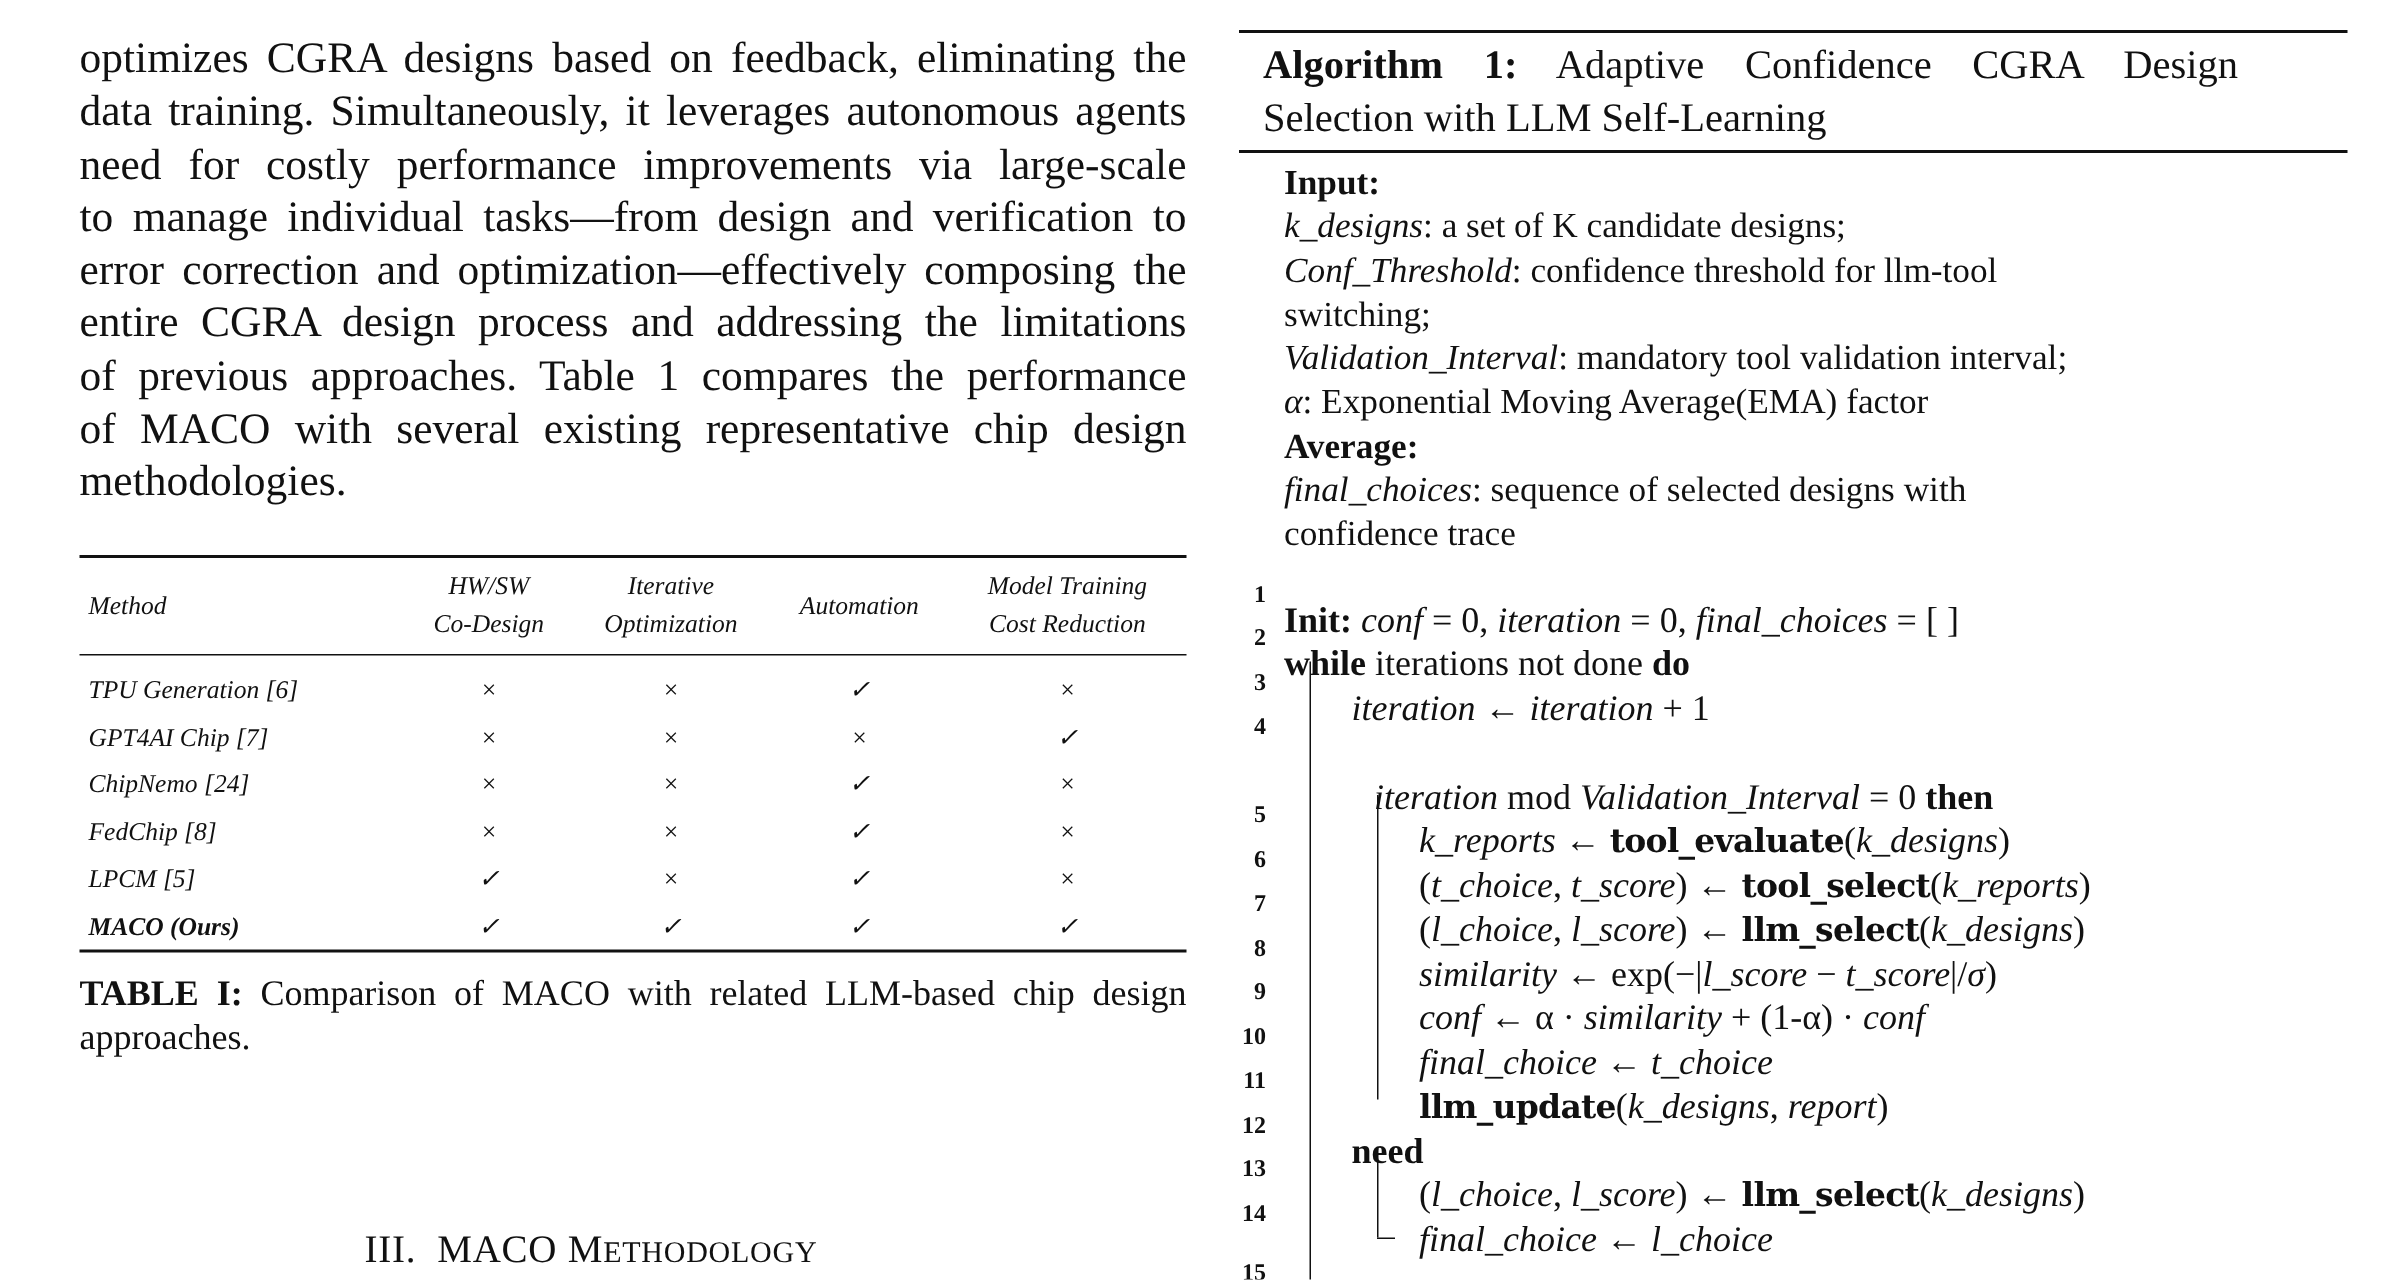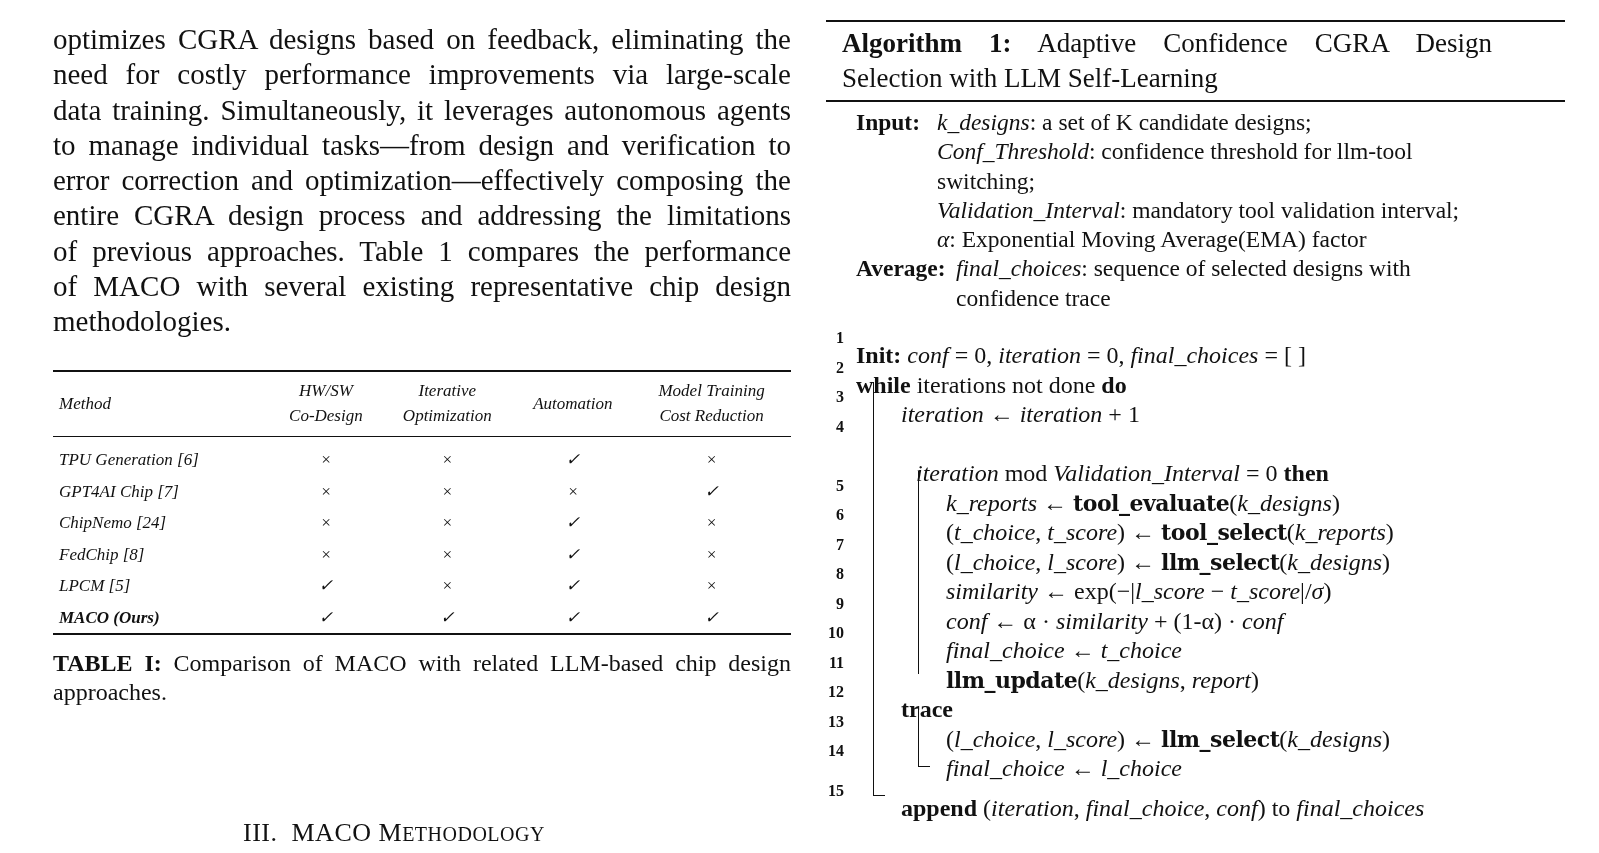--- a/index.html
+++ b/index.html
@@ -23,39 +23,39 @@
   .caption .lbl { font-weight:bold; }
   .section { position:absolute; left:243px; top:818px; font-size:26px; letter-spacing:0.5px; }
   .section .sc { font-size:20px; }
 
   .col-right { position:absolute; left:826px; top:20px; width:739px; }
   .alg-top { border-top:2px solid #111; }
   .alg-title { font-size:27px; line-height:35px; padding:4px 0 2px 16px; text-align:justify; width:650px; }
   .alg-title b { font-weight:bold; }
   .alg-mid { border-top:2px solid #111; margin-top:2px; }
   .io { font-size:23.5px; line-height:29.3px; position:relative; }
-  .io-row { display:flex; }
+  .io-row { display:flex;flex-direction:column; }
   .io-lbl { font-weight:bold; white-space:nowrap; }
   .io i, .line i { font-style:italic; }
   .lines { position:relative; margin-top:10px; font-size:24px; }
   .line { position:relative; height:29.5px; line-height:29.5px; white-space:nowrap; }
   .ln { position:absolute; left:0; width:18px; text-align:right; font-size:16px; font-weight:bold; }
   .txt { position:absolute;margin-top:18px; }
   .fn { font-weight:bold; font-family:"DejaVu Serif", serif; font-size:22px; letter-spacing:-0.5px; }
   .vbar { position:absolute; border-left:1.4px solid #111; }
   .hbar { position:absolute; border-top:1.4px solid #111; width:12px; }
 </style>
 </head>
 <body>
 
 <div class="col-left">
   <div>
     <p class="para" style="text-align-last:justify">optimizes CGRA designs based on feedback, eliminating the</p>
+    <p class="para" style="text-align-last:justify">data training. Simultaneously, it leverages autonomous agents</p>
     <p class="para" style="text-align-last:justify">need for costly performance improvements via large-scale</p>
-    <p class="para" style="text-align-last:justify">data training. Simultaneously, it leverages autonomous agents</p>
     <p class="para" style="text-align-last:justify">to manage individual tasks—from design and verification to</p>
     <p class="para" style="text-align-last:justify">error correction and optimization—effectively composing the</p>
     <p class="para" style="text-align-last:justify">entire CGRA design process and addressing the limitations</p>
     <p class="para" style="text-align-last:justify">of previous approaches. Table 1 compares the performance</p>
     <p class="para" style="text-align-last:justify">of MACO with several existing representative chip design</p>
     <p class="para para-last">methodologies.</p>
   </div>
 </div>
 
 <div class="tbl-wrap">
@@ -196,21 +196,21 @@
       <div class="line">
         <span class="ln">10</span>
         <span class="txt" style="left:120px"><i>final_choice</i> ← <i>t_choice</i></span>
       </div>
       <div class="line">
         <span class="ln">11</span>
         <span class="txt" style="left:120px"><span class="fn">llm_update</span>(<i>k_designs</i>, <i>report</i>)</span>
       </div>
       <div class="line">
         <span class="ln">12</span>
-        <span class="txt" style="left:75px"><b>trace</b></span>
+        <span class="txt" style="left:75px"><b>need</b></span>
       </div>
       <div class="line">
         <span class="ln">13</span>
         <span class="txt" style="left:120px">(<i>l_choice</i>, <i>l_score</i>) ← <span class="fn">llm_select</span>(<i>k_designs</i>)</span>
       </div>
       <div class="line">
         <span class="ln">14</span>
         <span class="txt" style="left:120px"><i>final_choice</i> ← <i>l_choice</i></span>
       </div>
       <div class="line" style="margin-top: 10px;">

